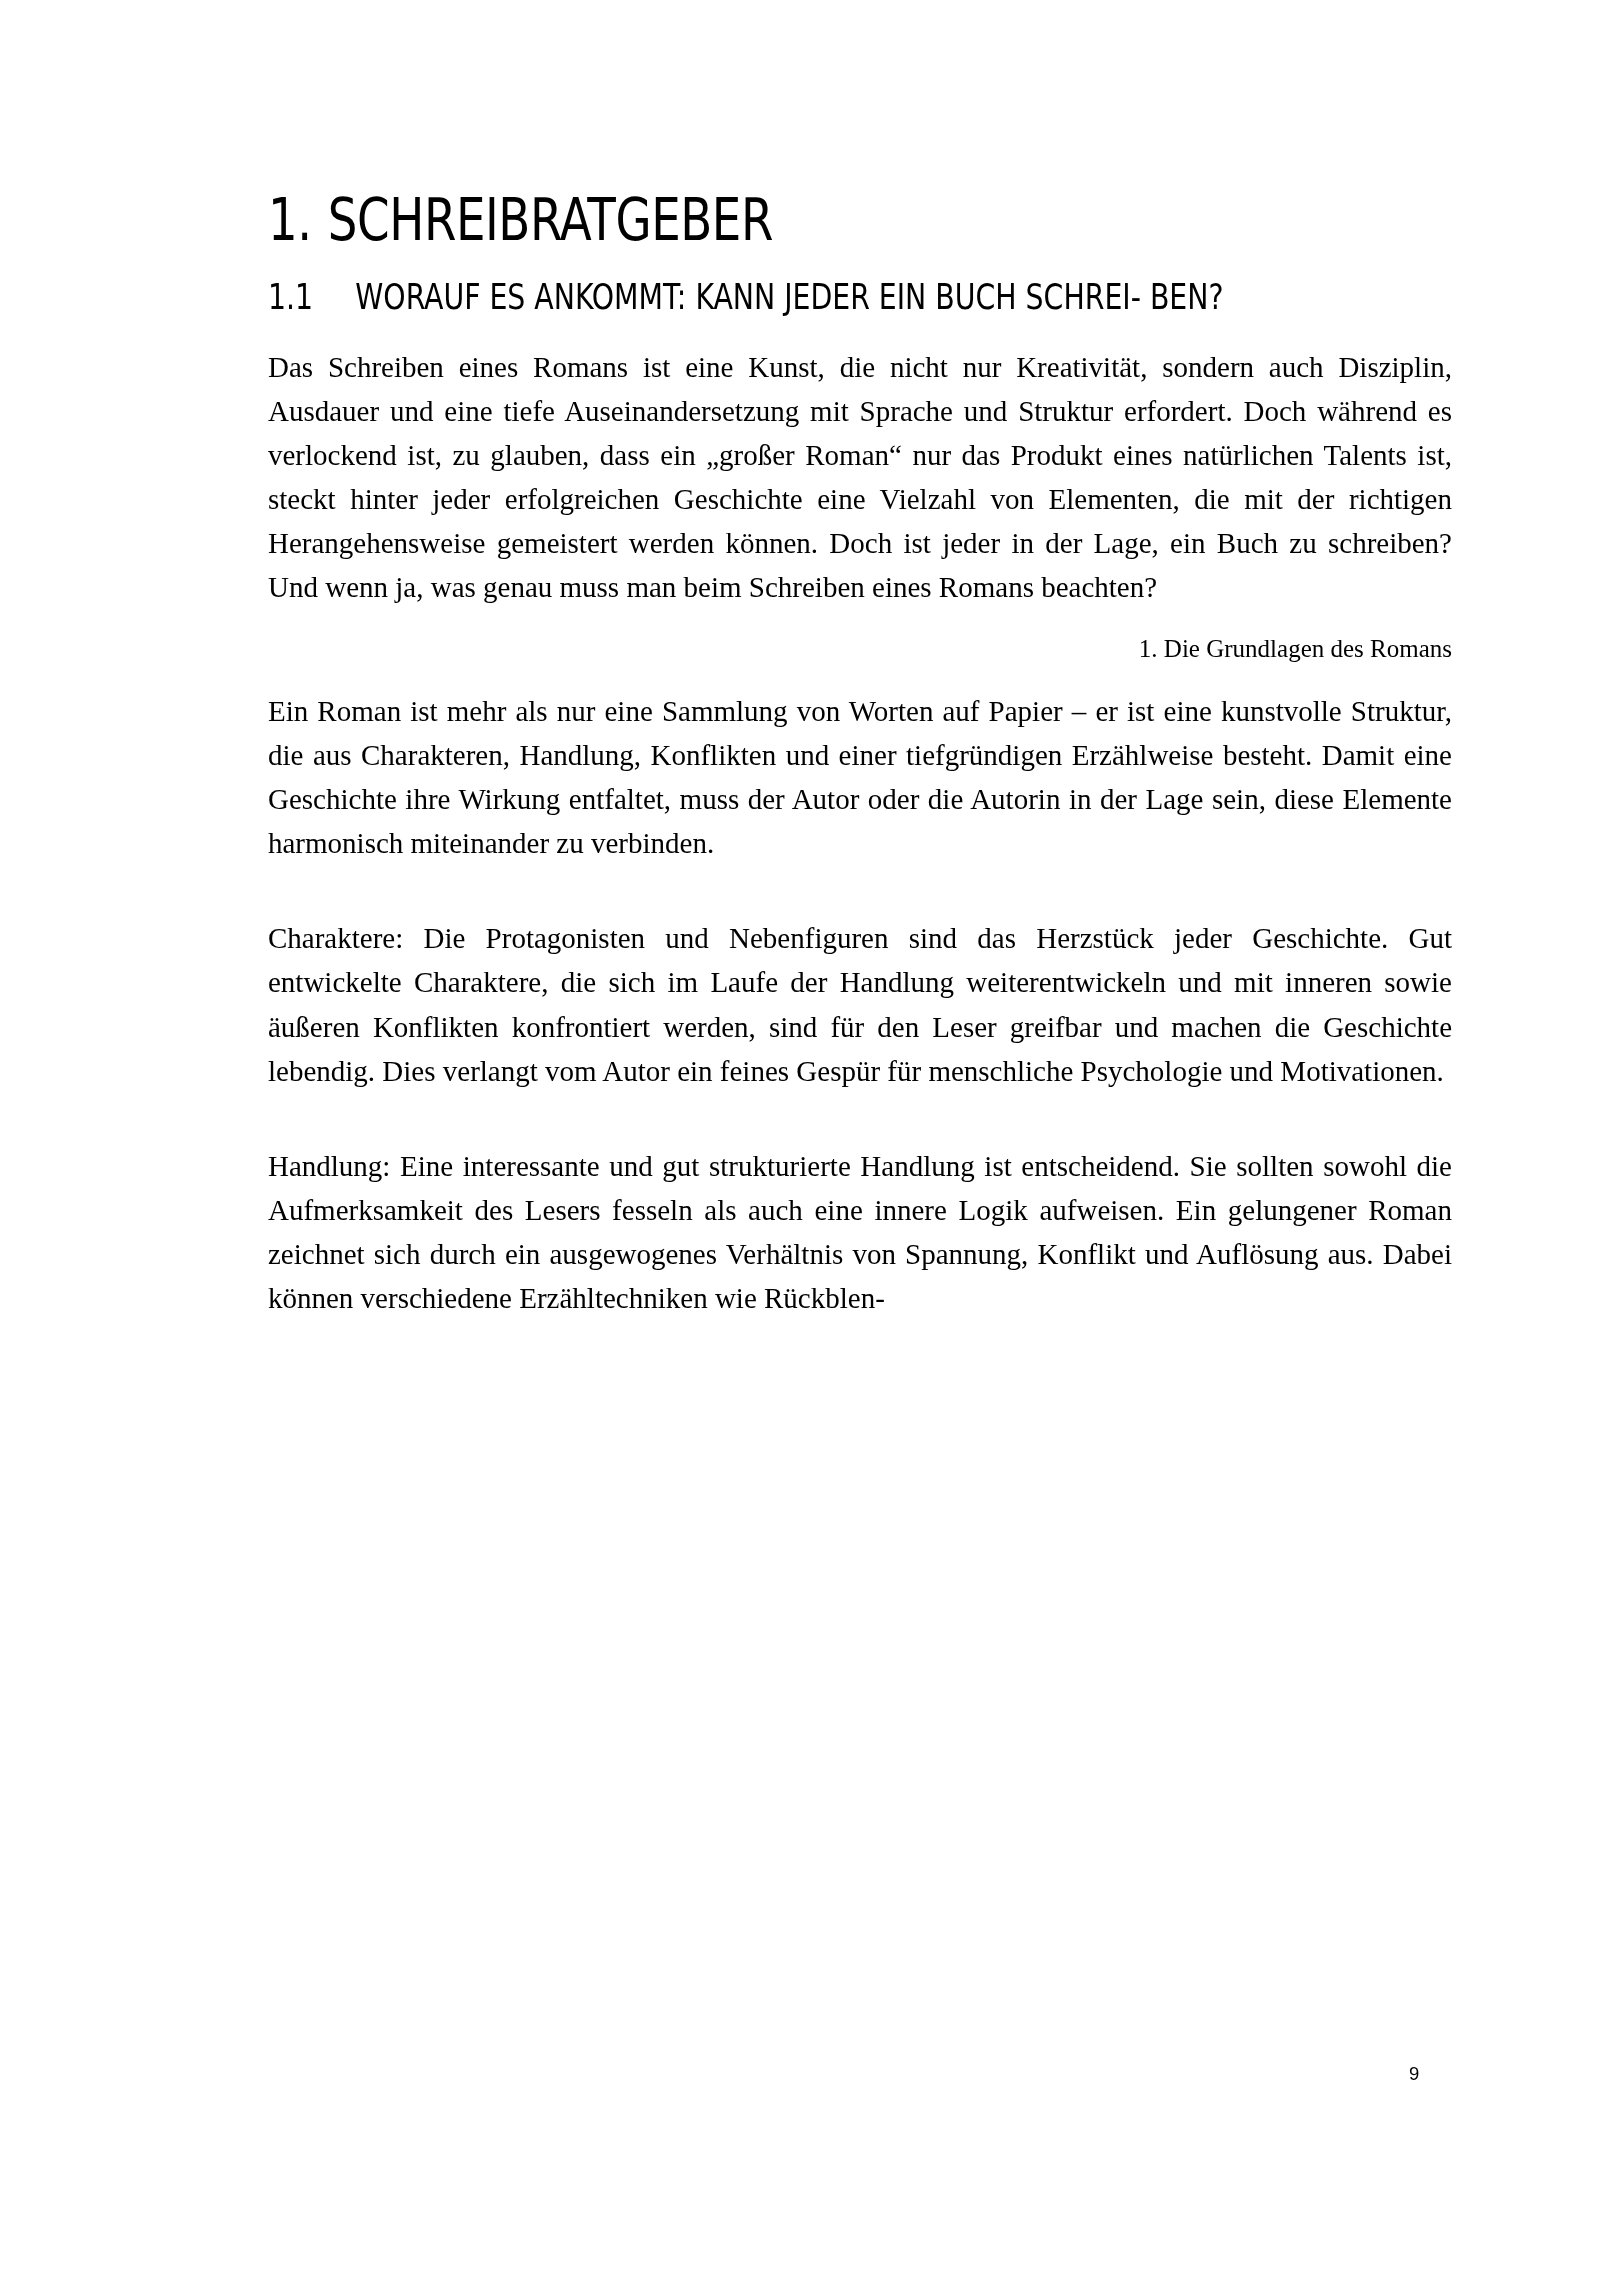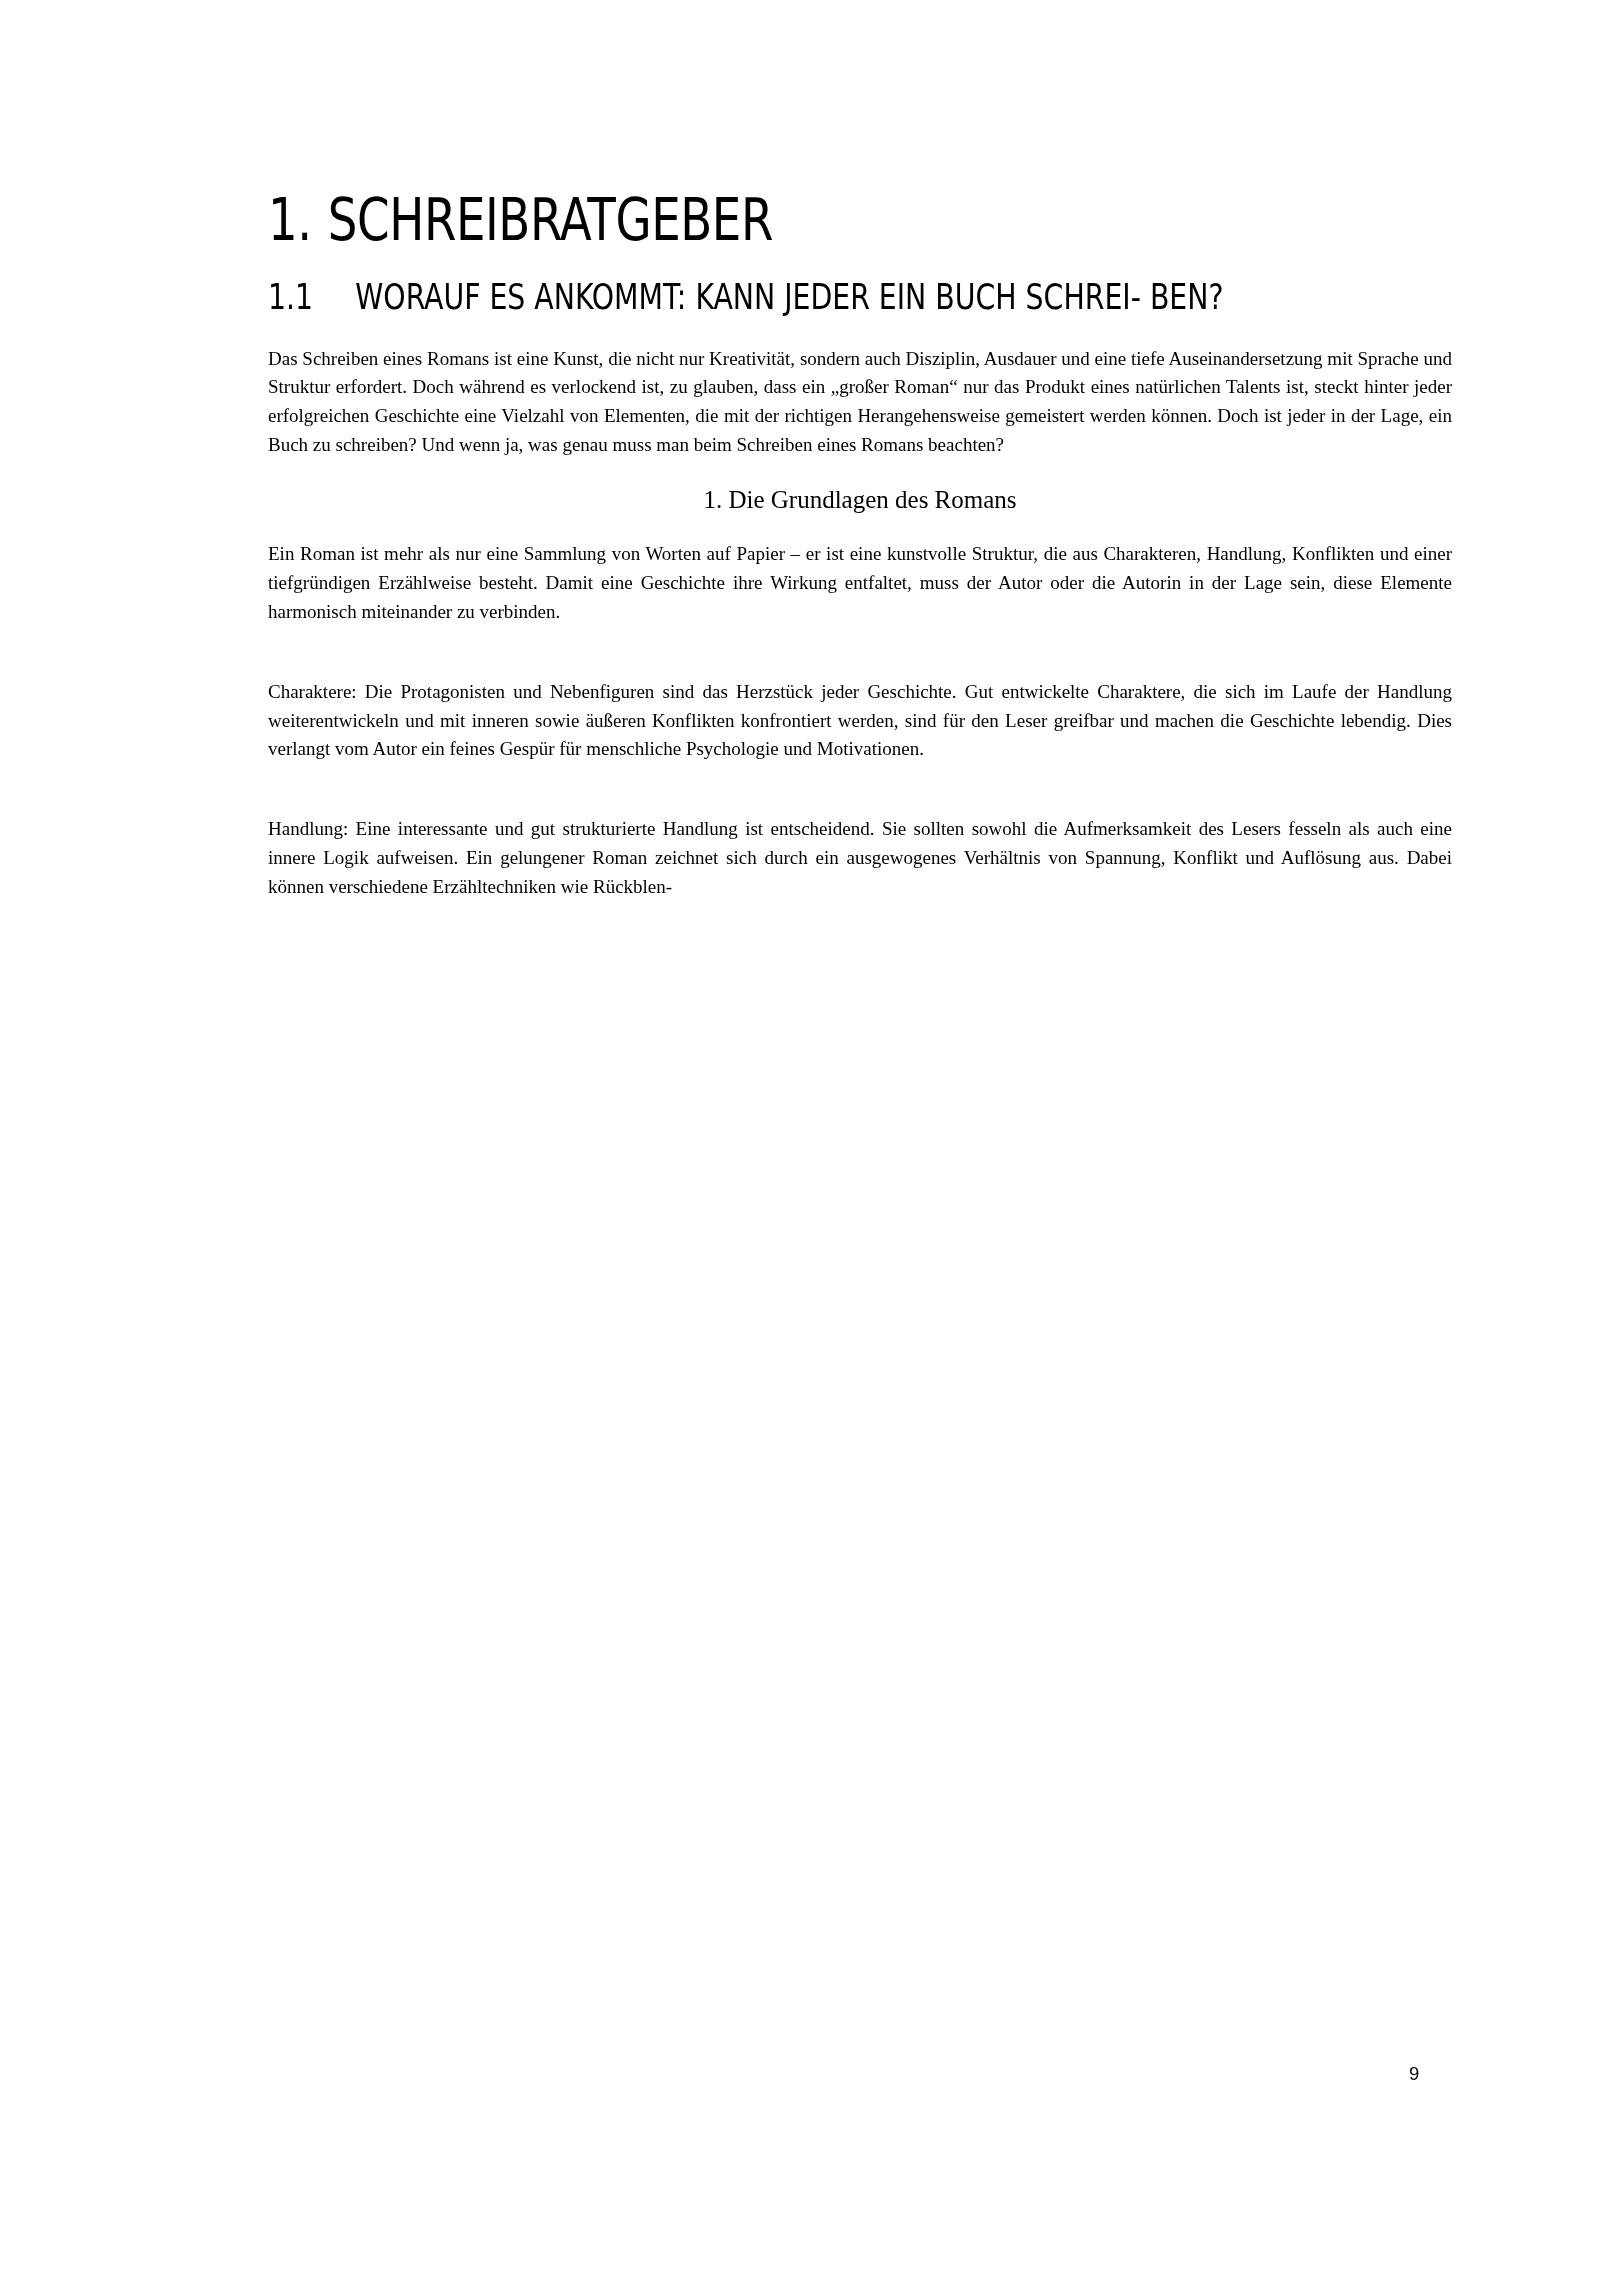--- a/index.html
+++ b/index.html
@@ -62,38 +62,38 @@
   .section-heading .num {
     flex: 0 0 97px;
   }
   .section-heading .txt {
     flex: 1 1 auto;
     display: block;
   }
 
   
   p.body {
-    font-size: 19px;
+    font-size: 29px;
     line-height: 1.52;
     margin: 0 0 21px 0;
     text-align: justify;
     hyphens: manual;
   }
   p.lead {
     font-size: 25px;
     line-height: 1.52;
     font-style: italic;
     text-align: justify;
     margin: 0 0 41px 0;
   }
   p.subhead {
     font-size: 25px;
     line-height: 1.52;
     margin: 0 0 21px 0;
-    text-align: center;
+    text-align: right;
   }
   .gap-lg { height: 30px; }
 
   
   .page-number {
     position: absolute;
     left: 1409px;
     top: 2015px;
     font-family: "Liberation Sans", sans-serif;
     font-size: 18.5px;

